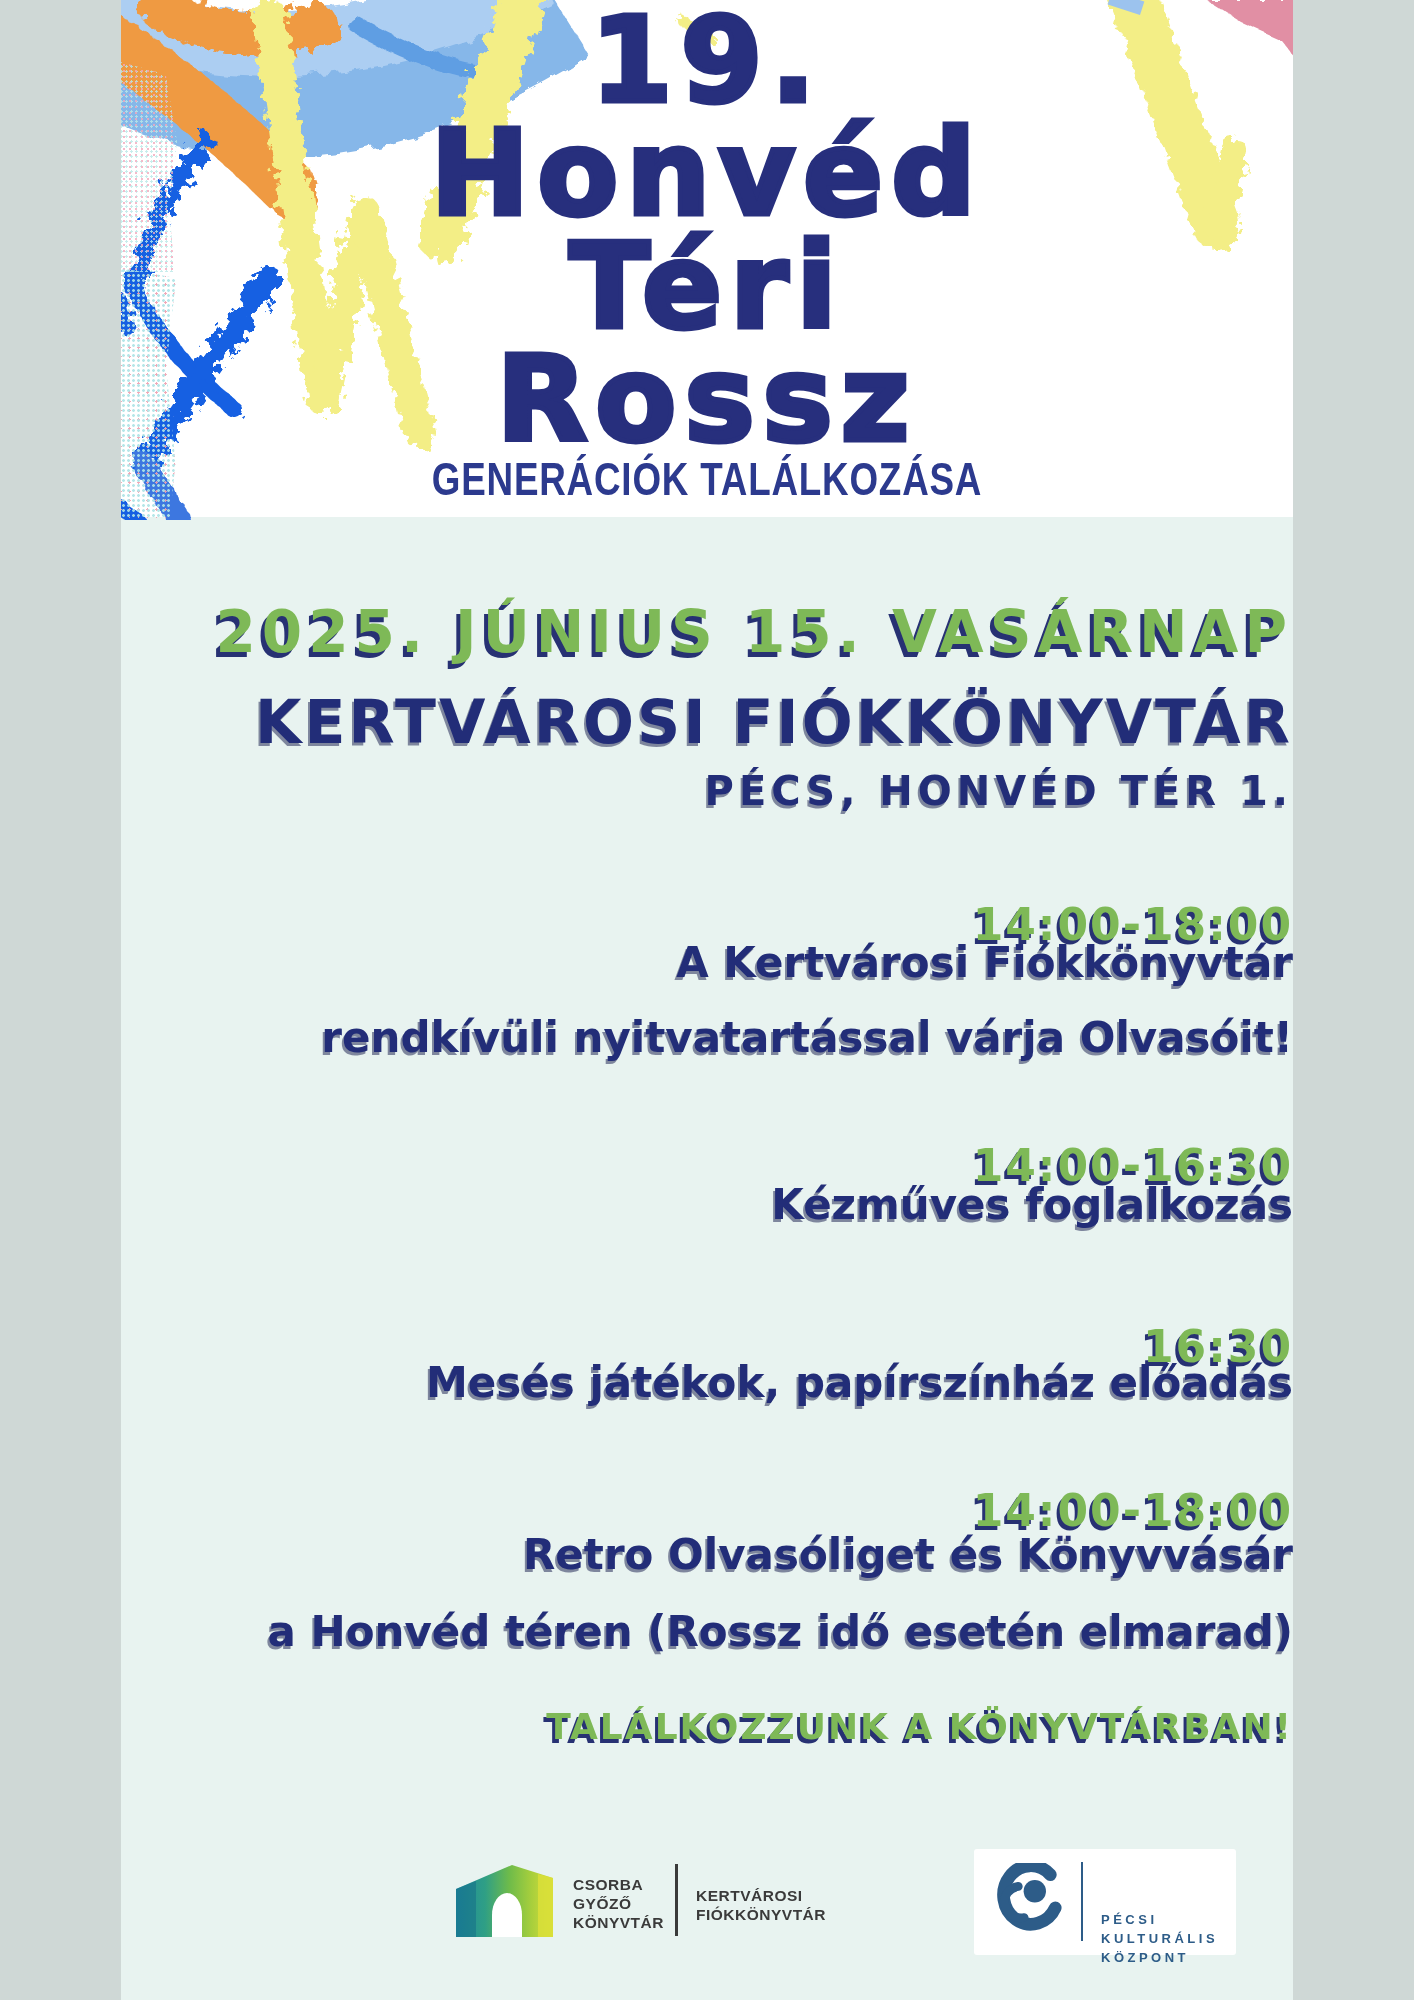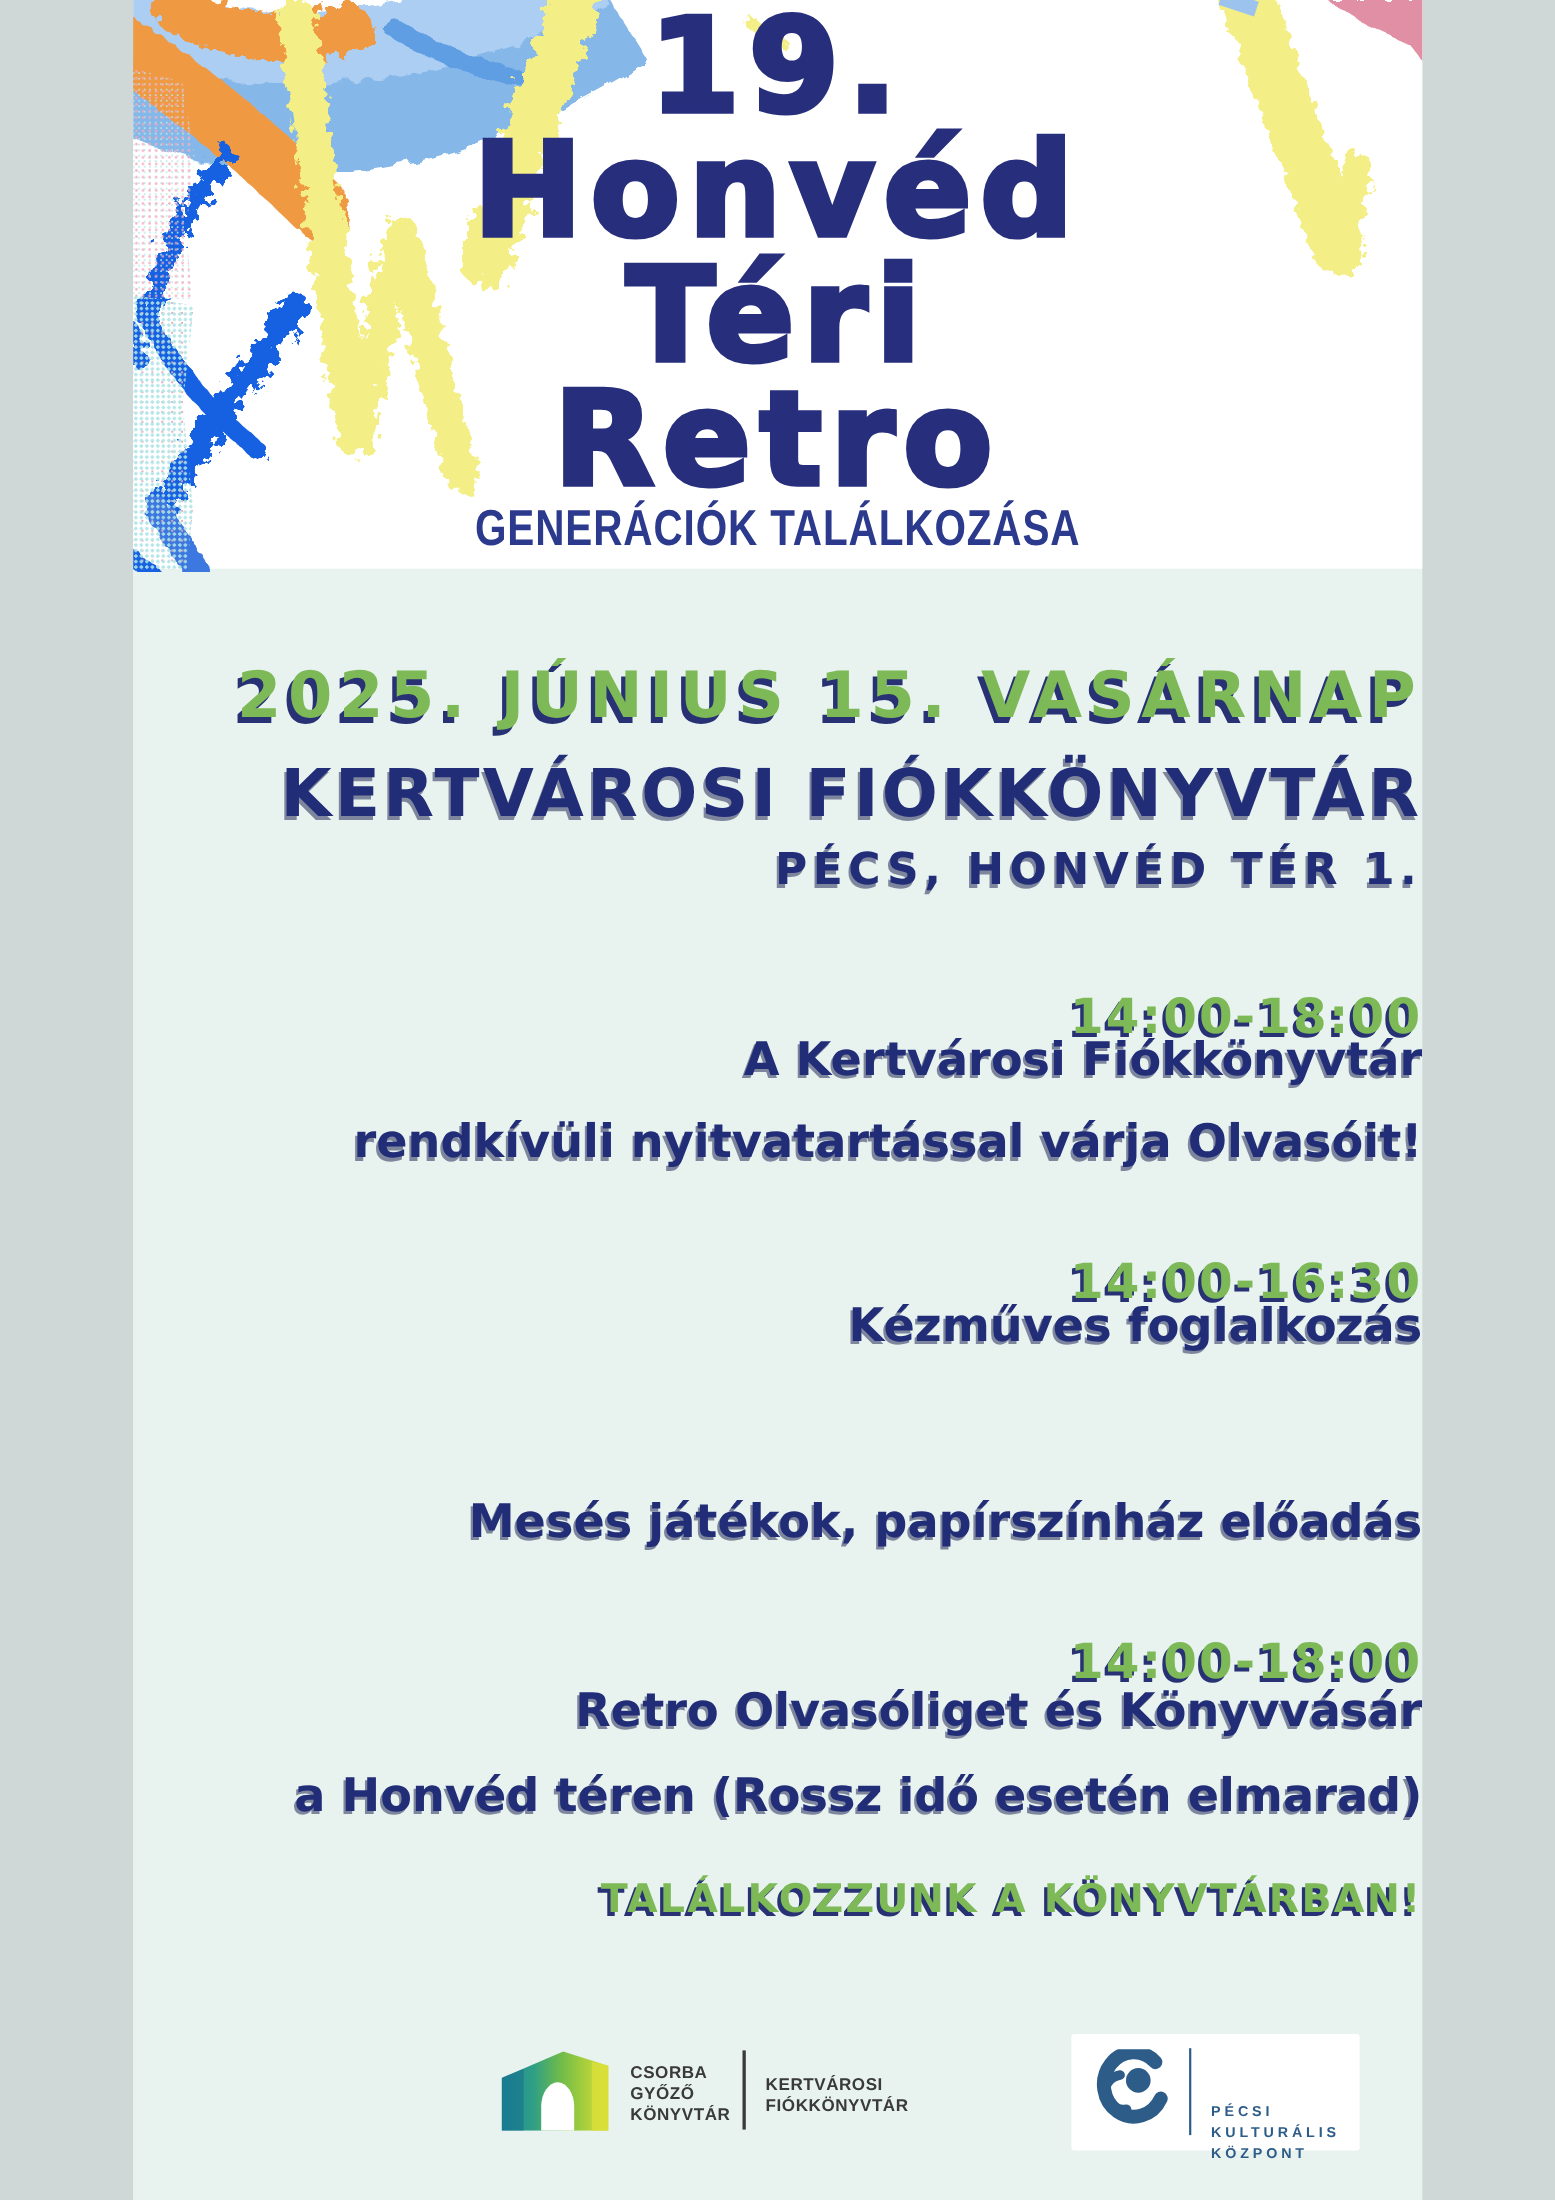--- a/index.html
+++ b/index.html
@@ -148,35 +148,36 @@
     </g>
   </svg>
 
   <div class="speckle speckle-a"></div>
   <div class="speckle speckle-b"></div>
 
   <div class="title">
     <div>19.</div>
     <div>Honvéd</div>
     <div>Téri</div>
-    <div>Retro</div>
+    <div>Rossz</div>
   </div>
   <div class="subtitle">GENERÁCIÓK TALÁLKOZÁSA</div>
 
   <div class="line green date" style="top:603px">2025. JÚNIUS 15. VASÁRNAP</div>
   <div class="line navy venue" style="top:692px">KERTVÁROSI FIÓKKÖNYVTÁR</div>
   <div class="line navy address" style="top:771px">PÉCS, HONVÉD TÉR 1.</div>
 
   <div class="line green time" style="top:873px">14:00-18:00</div>
   <div class="line navy event" style="top:942px">A Kertvárosi Fiókkönyvtár</div>
   <div class="line navy event" style="top:1017px">rendkívüli nyitvatartással várja Olvasóit!</div>
 
   <div class="line green time" style="top:1114px">14:00-16:30</div>
   <div class="line navy event" style="top:1184px">Kézműves foglalkozás</div>
 
+  <div class="line green time" style="top:1295px">16:30</div>
   <div class="line navy event" style="top:1362px">Mesés játékok, papírszínház előadás</div>
 
   <div class="line green time" style="top:1459px">14:00-18:00</div>
   <div class="line navy event" style="top:1534px">Retro Olvasóliget és Könyvvásár</div>
   <div class="line navy event" style="top:1611px">a Honvéd téren (Rossz idő esetén elmarad)</div>
 
   <div class="line green meet" style="top:1709px">TALÁLKOZZUNK A KÖNYVTÁRBAN!</div>
 
   <svg class="abs" style="left:335px; top:1863px" width="99" height="74" viewBox="0 0 99 74">
     <defs>

